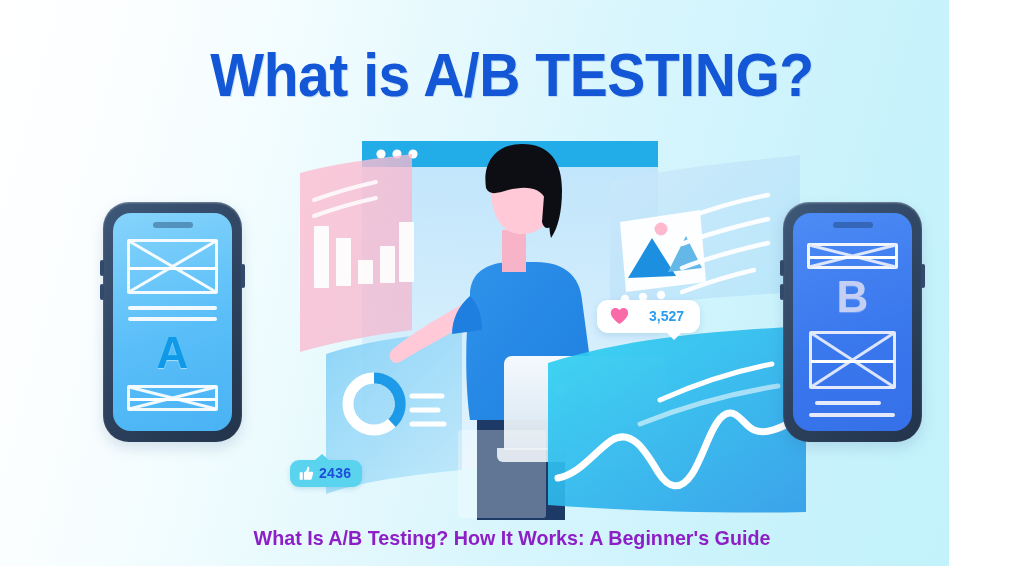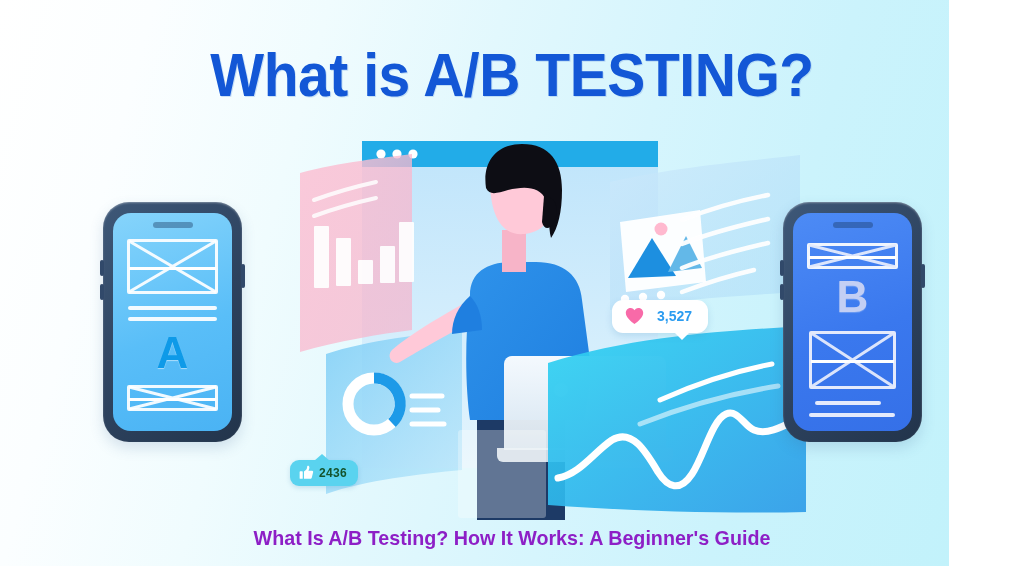--- a/index.html
+++ b/index.html
@@ -128,30 +128,30 @@
   
   .badge-like {
     position: absolute;
     left: 290px; top: 460px;
     display: flex; align-items: center; gap: 5px;
     padding: 5px 11px 6px 9px;
     background: #5ad3ef;
     border-radius: 9px;
     box-shadow: 0 2px 5px rgba(70,140,180,0.22);
   }
-  .badge-like .num { color:#14532d; font-size:12px; font-weight:600; letter-spacing:0.3px; }
+  .badge-like .num { color:#1d4ed8; font-size:14px; font-weight:600; letter-spacing:0.3px; }
   .badge-like::after {
     content:""; position:absolute; left:24px; top:-6px;
     border-left:8px solid transparent; border-right:8px solid transparent;
     border-bottom:7px solid #5ad3ef;
   }
   .badge-heart {
     position: absolute;
-    left: 612px; top: 300px;
-    display: flex; align-items: center; gap: 13px;
+    left: 597px; top: 300px;
+    display: flex; align-items: center; gap: 20px;
     padding: 7px 16px 8px 13px;
     background: #ffffff;
     border-radius: 11px;
     box-shadow: 0 3px 7px rgba(70,140,190,0.20);
   }
   .badge-heart .num { color:#2b9cf0; font-size:14px; font-weight:600; }
   .badge-heart::after {
     content:""; position:absolute; right:18px; bottom:-7px;
     border-left:8px solid transparent; border-right:8px solid transparent;
     border-top:8px solid #ffffff;

